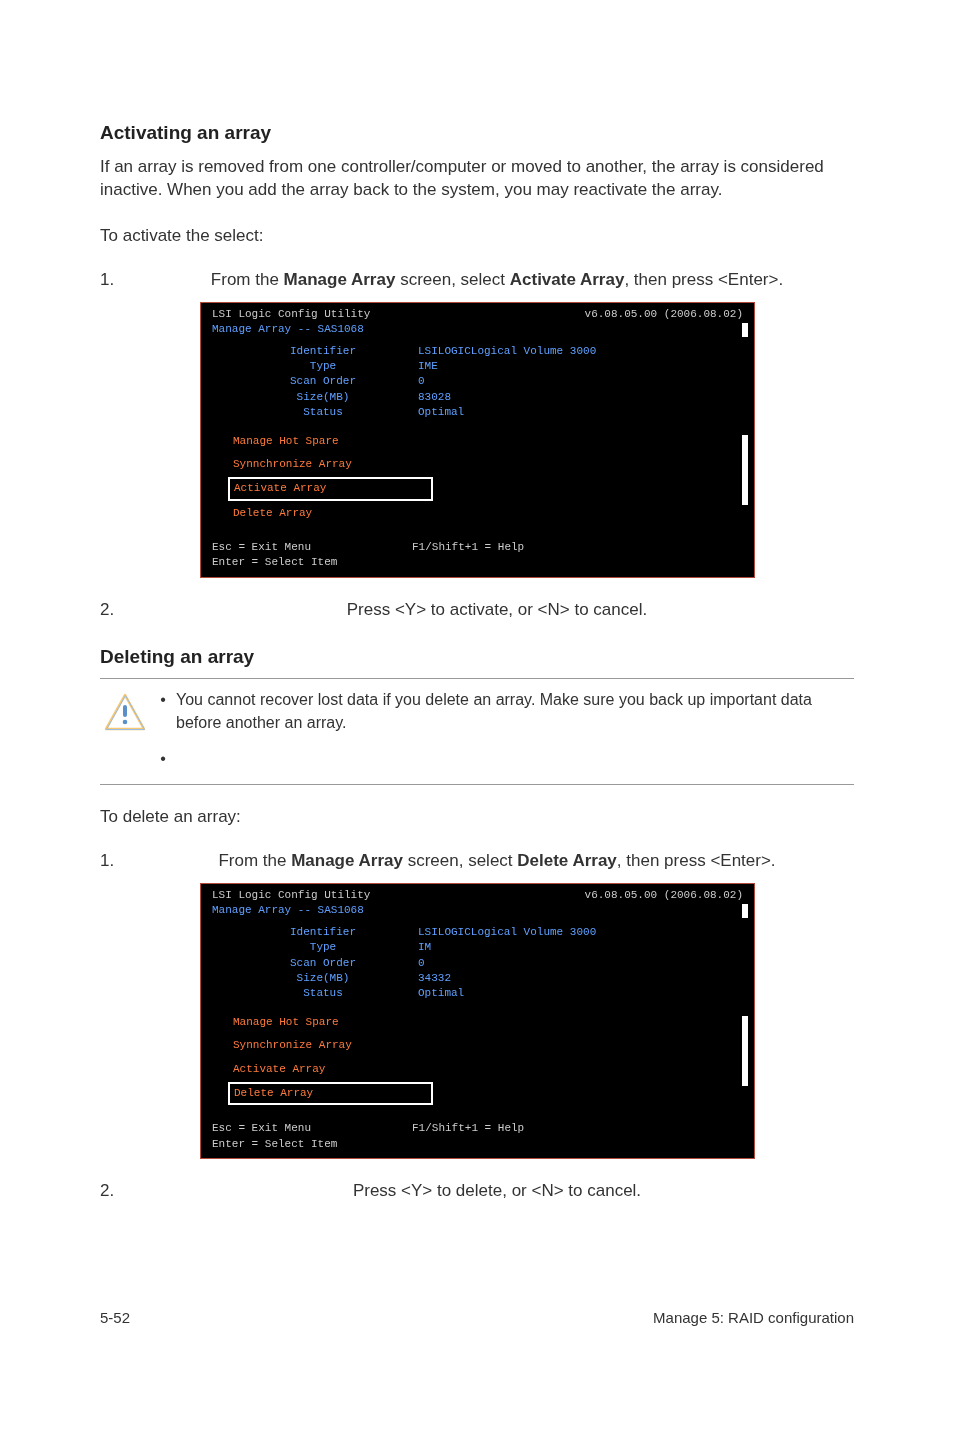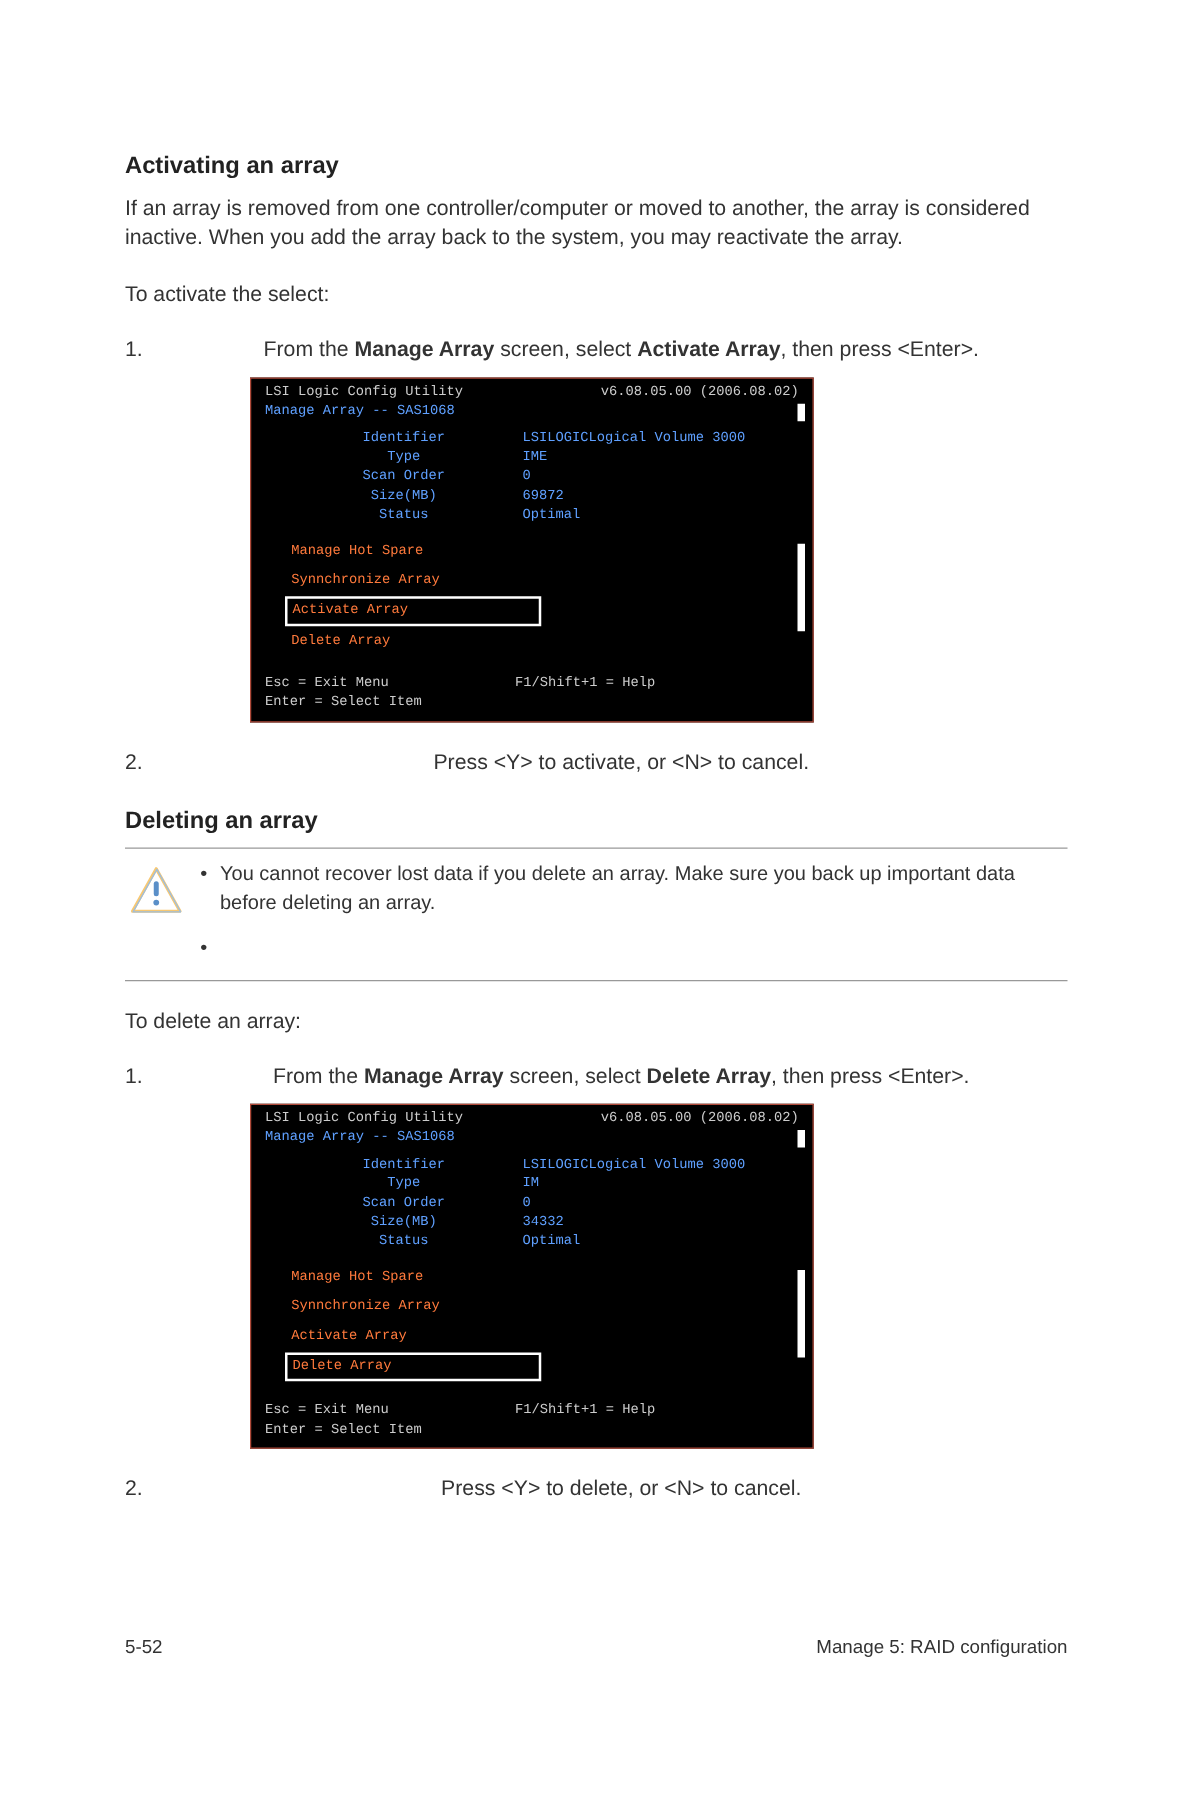--- a/index.html
+++ b/index.html
@@ -25,21 +25,21 @@
     display: flex;
     margin-bottom: 10px;
     margin-top: 20px;
   }
   .step-num { width: 40px; flex-shrink: 0; }
   .step-txt { flex: 1; text-align: center; }
   .bold { font-weight: bold; }
 
   .console-wrap {
     margin: 4px 0 10px 100px;
-    width: 451px;
+    width: 555px;
     border: 1.5px solid #b04a3a;
     font-family: "Courier New", monospace;
     font-size: 11px;
     color: #1e90ff;
     background: #000;
     padding: 2px 3px;
   }
   .console-inner { padding: 0; }
   .c-header {
     color: #ccc;
@@ -137,21 +137,21 @@
       <div class="c-row">
           <span class="c-lbl">Type</span>
           <span class="c-val">IME</span>
         </div>
       <div class="c-row">
           <span class="c-lbl">Scan Order</span>
           <span class="c-val">0</span>
         </div>
       <div class="c-row">
           <span class="c-lbl">Size(MB)</span>
-          <span class="c-val">69872</span>
+          <span class="c-val">83028</span>
         </div>
       <div class="c-row">
           <span class="c-lbl">Status</span>
           <span class="c-val">Optimal</span>
         </div>
 
       <div class="c-menu-block">
         <span class="c-menu">Manage Hot Spare</span>
         <span class="c-menu">Synnchronize Array</span>
         <span class="c-menu sel">Activate Array</span>
@@ -180,21 +180,21 @@
     <svg width="42" height="38" viewBox="0 0 42 38">
       <polygon points="21,2 40,36 2,36" fill="#fff" stroke="#f7c873" stroke-width="2.5" stroke-linejoin="round"></polygon>
       <polygon points="21,2 40,36 2,36" fill="none" stroke="#9bbde0" stroke-width="1" stroke-linejoin="round" transform="translate(0.5,0.5)"></polygon>
       <rect x="19" y="12" width="4" height="12" rx="2" fill="#5a8fc8"></rect>
       <circle cx="21" cy="29" r="2.3" fill="#5a8fc8"></circle>
     </svg>
   </div>
   <div class="caution-list">
     <div class="bullet">
       <span class="dot">•</span>
-      <span>You cannot recover lost data if you delete an array. Make sure you back up important data before deleting an array.</span>
+      <span>You cannot recover lost data if you delete an array. Make sure you back up important data before another an array.</span>
     </div>
     <div class="bullet">
       <span class="dot">•</span>
     </div>
   </div>
 </div>
 
 <p>To delete an array:</p>
 
 <div class="step">

